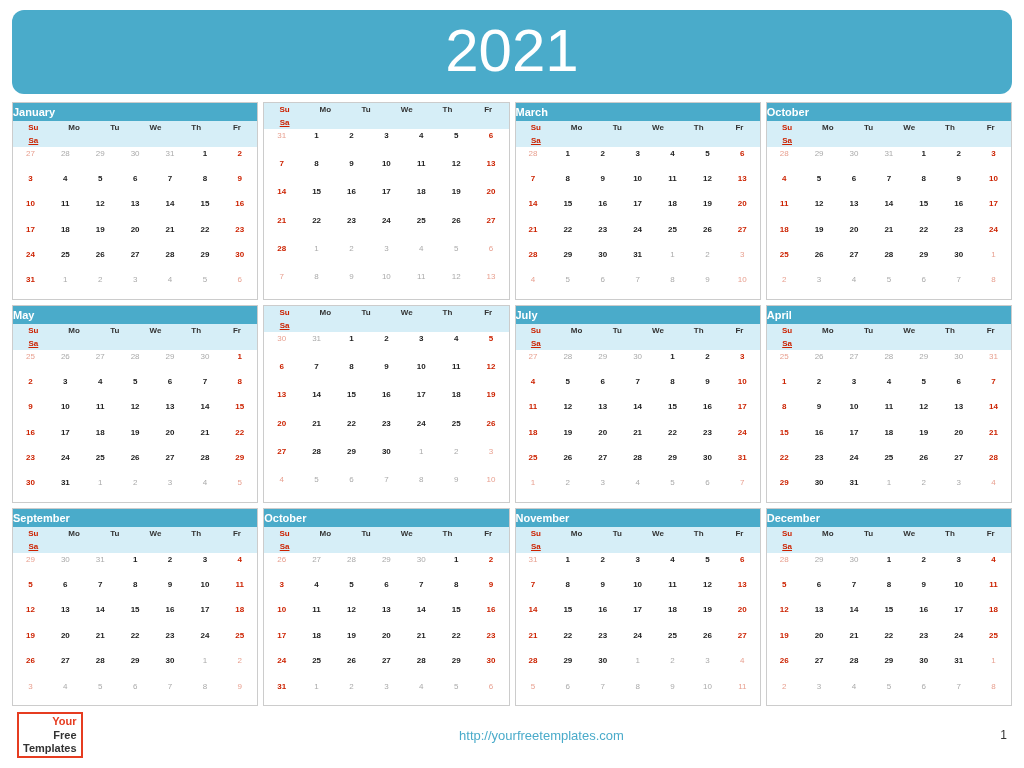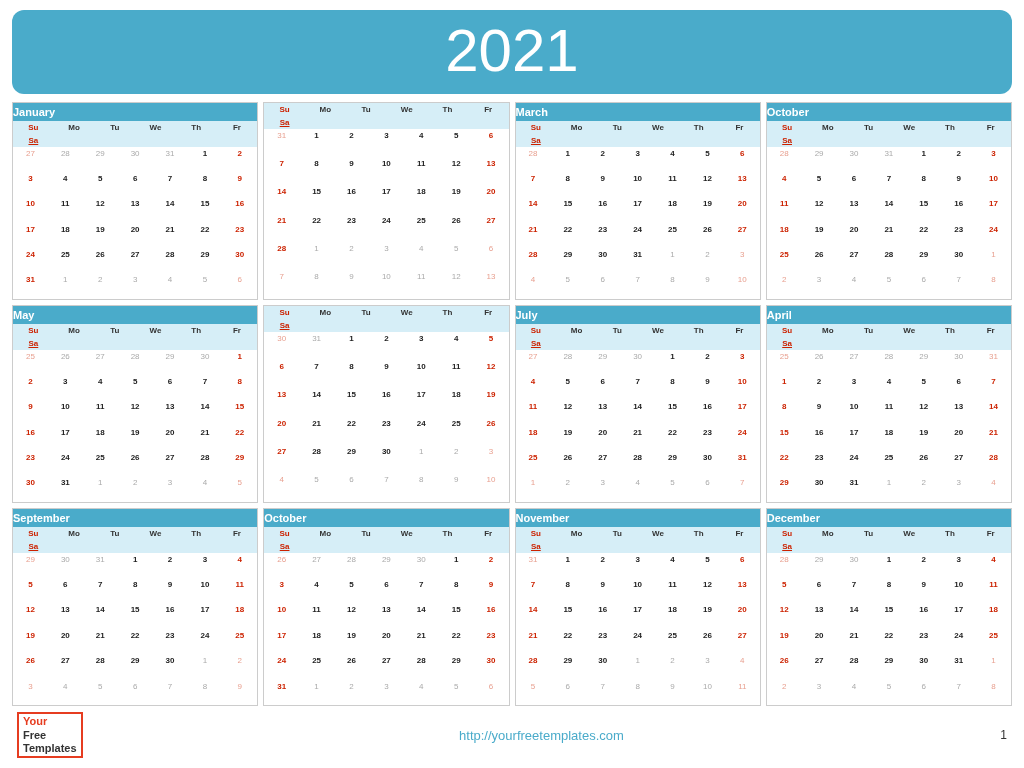--- a/index.html
+++ b/index.html
@@ -90,20 +90,21 @@
       align-items: center;
       padding: 3px 5px 0;
       margin-top: 3px;
     }
     .logo-box {
       border: 2px solid #e63c20;
       padding: 1px 4px;
       display: inline-flex;
       flex-direction: column;
       line-height: 1.2;
+      text-align: right;
     }
   </style>
 </head>
 <body>
 
 <div class="page">
   <div class="year-banner">2021</div>
   <div class="calendars-grid" id="calendars-grid">
       <div class="month-block">
         <div class="month-header">January</div>

